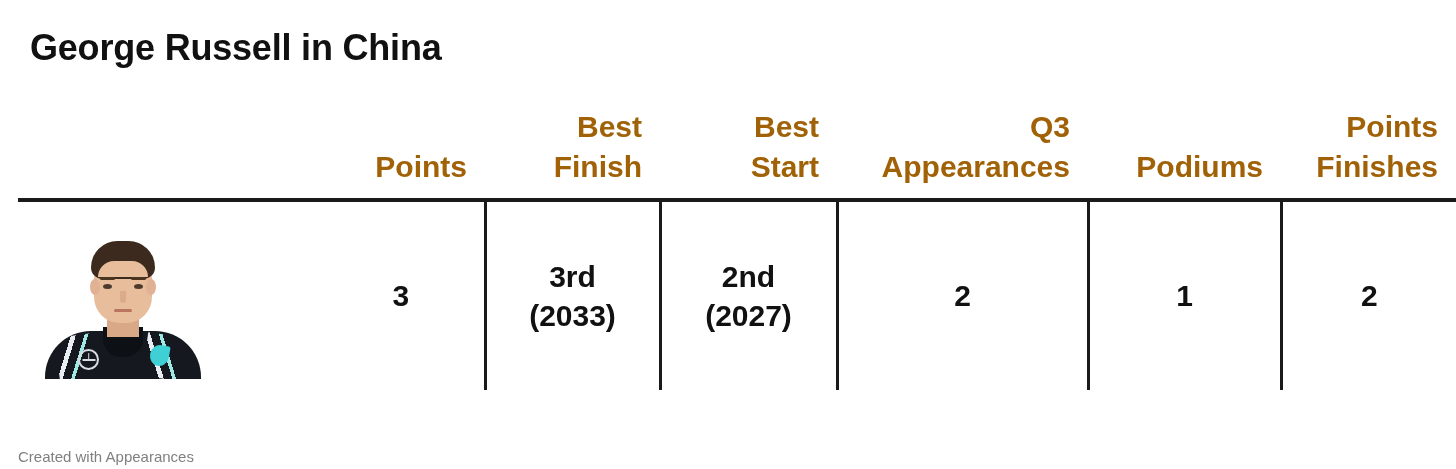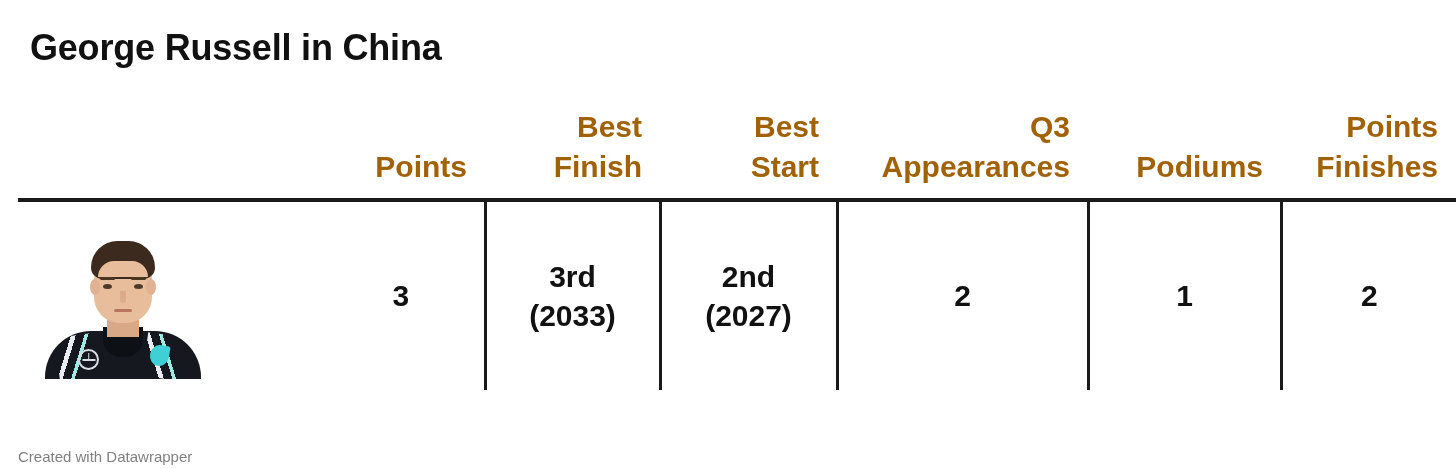--- a/index.html
+++ b/index.html
@@ -338,15 +338,15 @@
 
         <td class="col-q3 sep">2</td>
 
         <td class="col-podiums sep">1</td>
 
         <td class="col-points sep">2</td>
       </tr>
     </tbody>
   </table>
 
-  <div class="chart-footer">Created with Datawrapper</div>
+  <div class="chart-footer">Created with Appearances</div>
 
 </div>
 
 </body></html>

